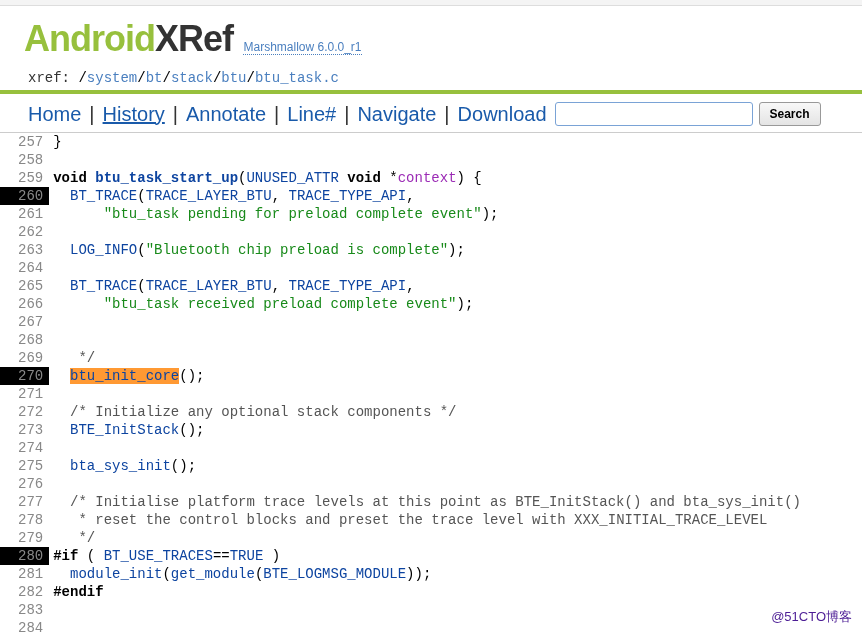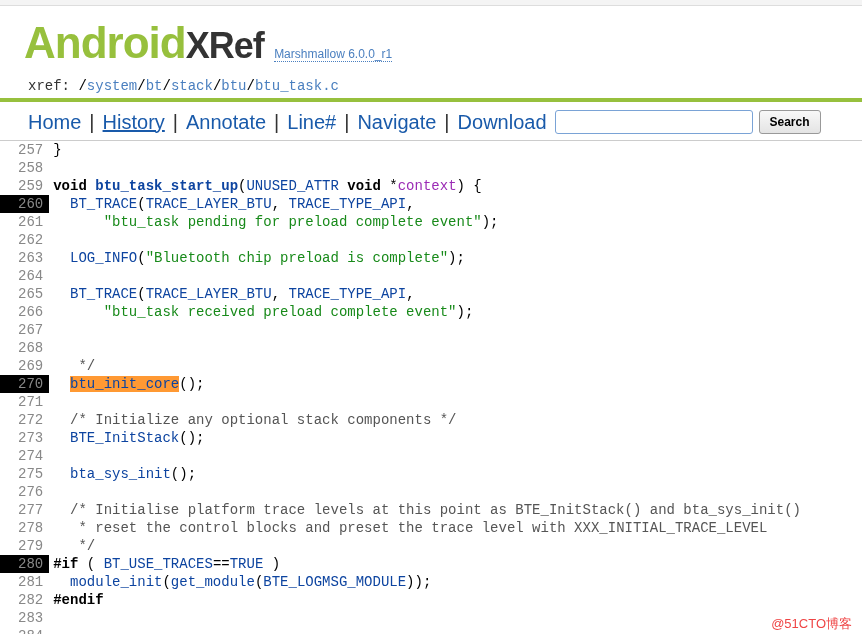--- a/index.html
+++ b/index.html
@@ -14,21 +14,21 @@
     height: 6px;
     background: #f4f4f4;
     border-bottom: 1px solid #ddd;
   }
   .logo-area {
     padding: 12px 0 6px 24px;
   }
   .logo-android {
     color: #97c03d;
     font-weight: bold;
-    font-size: 44px;
+    font-size: 36px;
     letter-spacing: -1px;
   }
   .logo-xref {
     color: #333333;
     font-weight: bold;
     font-size: 36px;
     letter-spacing: -1px;
   }
   .version {
     color: #4a7fbf;
@@ -112,22 +112,22 @@
   .kw { color: #000; font-weight: bold; }
   .fn { color: #0d44a0; font-weight: bold; }
   .id-blue { color: #0d44a0; }
   .arg { color: #9b2bb5; }
   .str { color: #188a1a; }
   .cmt { color: #555; }
   .hl { background: #ff9933; color: #0d44a0; }
   .watermark {
     position: fixed;
     right: 10px;
-    bottom: 1px;
-    color: #ef4444;
+    bottom: 8px;
+    color: #4c1d95;
     font-size: 13px;
     font-family: Arial, sans-serif;
   }
 </style>
 </head>
 <body>
 
 <div class="browser-top"></div>
 
 <div class="logo-area">

